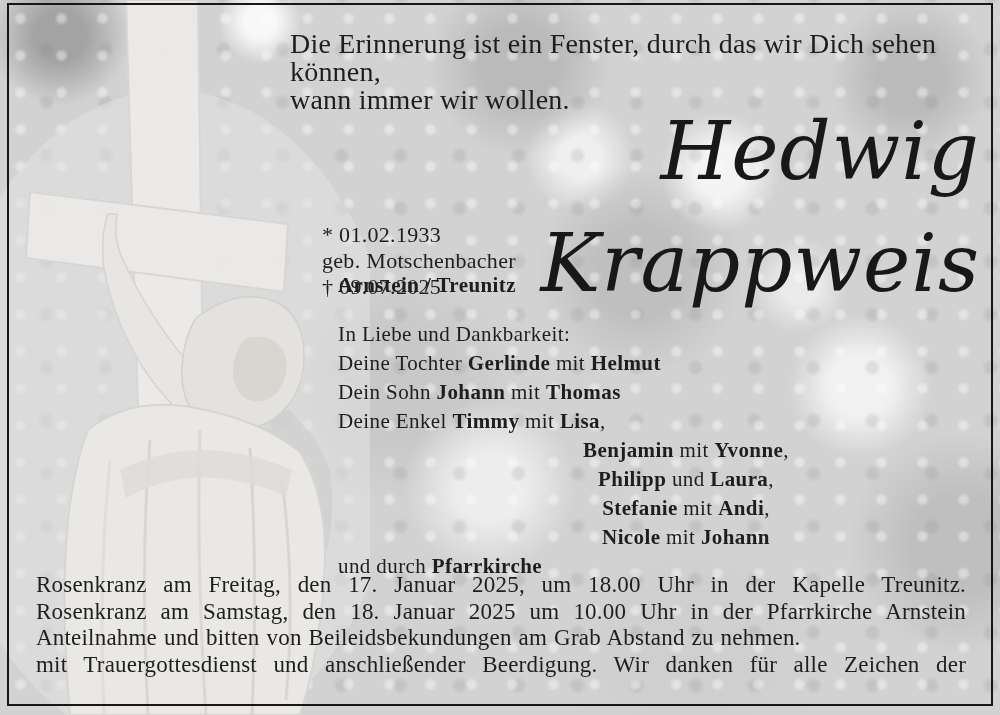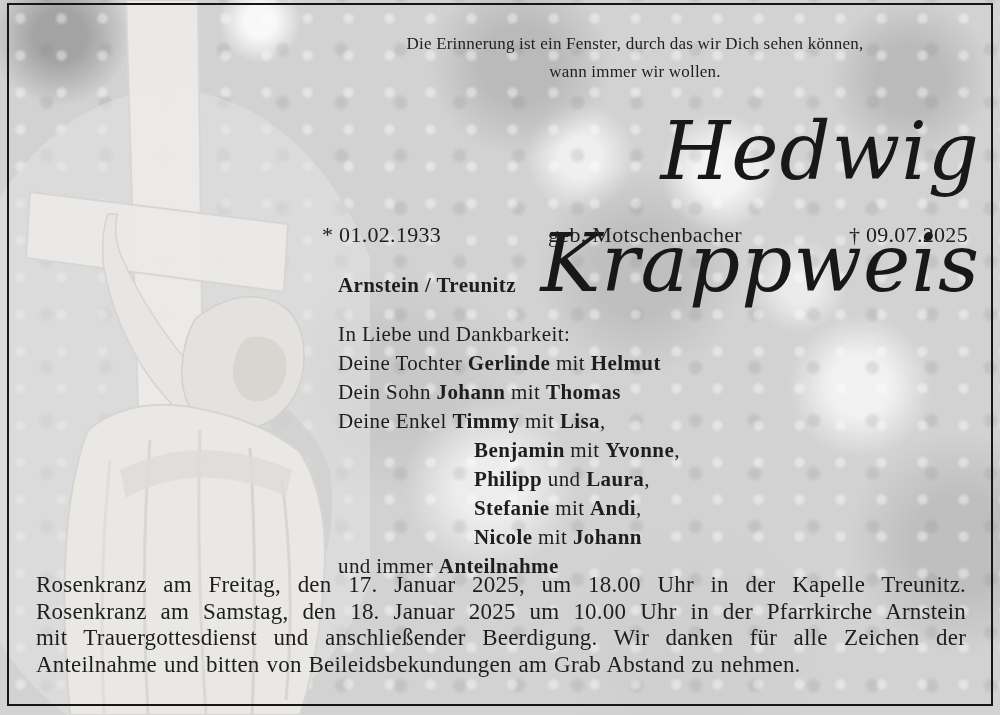--- a/index.html
+++ b/index.html
@@ -35,40 +35,40 @@
     background-size:41px 37px, 59px 53px;
     background-position:0 0, 17px 23px;
   }
   .frame{
     position:absolute;top:3px;left:7px;right:7px;bottom:9px;
     border:2px solid #161616;pointer-events:none;
   }
   .statue{position:absolute;left:0;top:0;}
   .quote{
     position:absolute;left:290px;top:30px;width:690px;
-    text-align:center;font-size:17px;line-height:28px;letter-spacing:.2px;
+    text-align:left;font-size:28px;line-height:28px;letter-spacing:.2px;
   }
   .name{
     position:absolute;left:290px;top:96px;width:690px;height:115px;
     text-align:right;
     font-family:"DejaVu Serif", serif;font-style:italic;
     font-size:80px;line-height:112px;letter-spacing:1px;color:#181818;
   }
   .dates{
     position:absolute;left:322px;top:222px;width:646px;
     display:flex;justify-content:space-between;
-    font-size:22px;letter-spacing:.3px;
+    font-size:22px;letter-spacing:.3px;flex-direction:column;
   }
   .main{
     position:absolute;left:338px;top:271px;width:560px;
     font-size:21px;line-height:29px;letter-spacing:.4px;
   }
   .place{font-weight:bold;margin-bottom:20px;}
   .fam-row{white-space:pre-wrap;}
-  .fam-row.indent{padding-left:136px;}
+  .fam-row.indent{padding-left:136px;text-align:center;}
   .b{font-weight:bold;}
   .announce{
     position:absolute;left:36px;top:572px;width:930px;
     font-size:23px;line-height:26.5px;letter-spacing:.2px;word-spacing:1px;
   }
   .jline{text-align:justify;text-align-last:justify;}
   .jline.last{text-align-last:left;}
 </style>
 </head>
 <body>
@@ -121,23 +121,23 @@
     <div class="place">Arnstein / Treunitz</div>
     <div>In Liebe und Dankbarkeit:</div>
 
     <div class="fam-row"><span>Deine Tochter </span><span class="b">Gerlinde</span><span> mit </span><span class="b">Helmut</span><span></span></div>
     <div class="fam-row"><span>Dein Sohn </span><span class="b">Johann</span><span> mit </span><span class="b">Thomas</span><span></span></div>
     <div class="fam-row"><span>Deine Enkel </span><span class="b">Timmy</span><span> mit </span><span class="b">Lisa</span><span>,</span></div>
     <div class="fam-row indent"><span></span><span class="b">Benjamin</span><span> mit </span><span class="b">Yvonne</span><span>,</span></div>
     <div class="fam-row indent"><span></span><span class="b">Philipp</span><span> und </span><span class="b">Laura</span><span>,</span></div>
     <div class="fam-row indent"><span></span><span class="b">Stefanie</span><span> mit </span><span class="b">Andi</span><span>,</span></div>
     <div class="fam-row indent"><span></span><span class="b">Nicole</span><span> mit </span><span class="b">Johann</span><span></span></div>
-    <div class="fam-row"><span>und immer </span><span class="b">Anteilnahme</span></div>
+    <div class="fam-row"><span>und durch </span><span class="b">Pfarrkirche</span></div>
   </div>
 
   <div class="announce">
     <div class="jline">Rosenkranz am Freitag, den 17. Januar 2025, um 18.00 Uhr in der Kapelle Treunitz.</div>
     <div class="jline">Rosenkranz am Samstag, den 18. Januar 2025 um 10.00 Uhr in der Pfarrkirche Arnstein</div>
+    <div class="jline last">Anteilnahme und bitten von Beileidsbekundungen am Grab Abstand zu nehmen.</div>
     <div class="jline">mit Trauergottesdienst und anschließender Beerdigung. Wir danken für alle Zeichen der</div>
-    <div class="jline last">Anteilnahme und bitten von Beileidsbekundungen am Grab Abstand zu nehmen.</div>
   </div>
 
 </div>
 
 </body></html>

